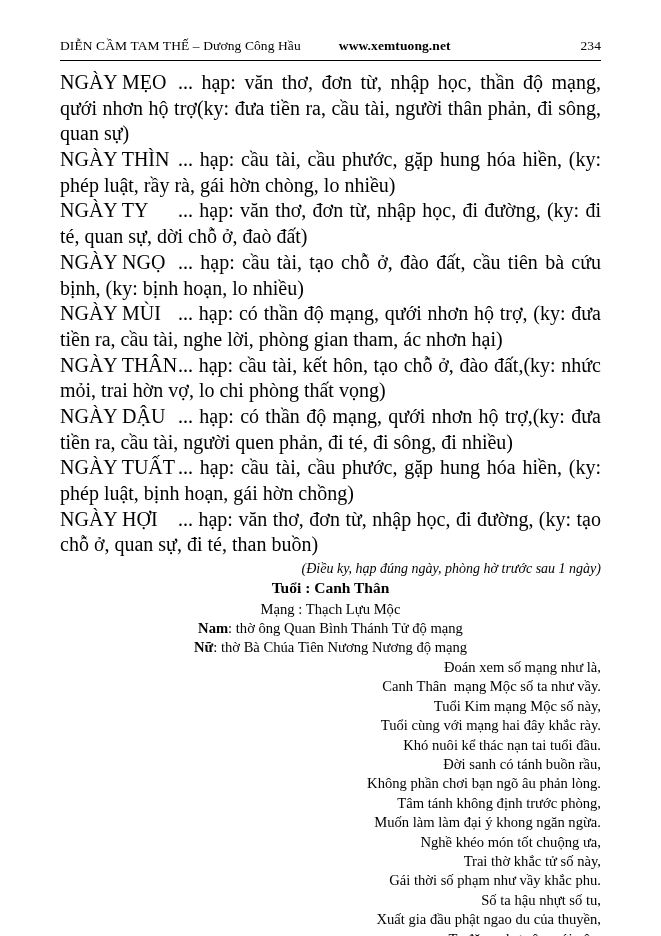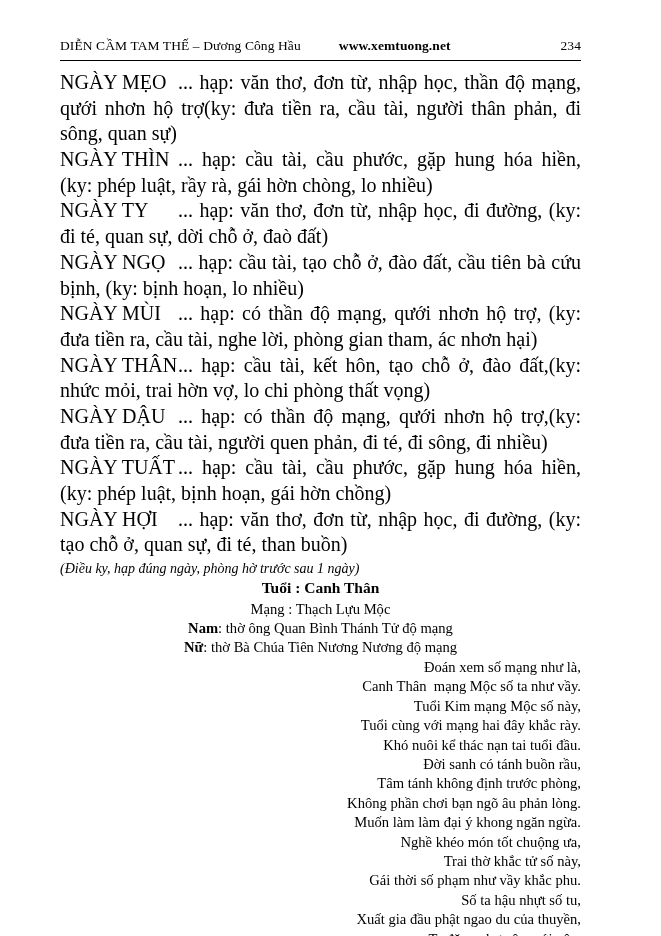--- a/index.html
+++ b/index.html
@@ -11,21 +11,21 @@
     width: 661px;
     height: 936px;
     font-family: "Liberation Serif", serif;
     color: #000000;
   }
   .page {
     position: relative;
     width: 661px;
     height: 936px;
     box-sizing: border-box;
-    padding: 38px 80px 0 60px;
+    padding: 38px 60px 0 60px;
   }
   .header {
     display: flex;
     align-items: baseline;
     font-size: 13.5px;
     letter-spacing: 0.1px;
     margin-bottom: 6px;
   }
   .header-left {
     white-space: nowrap;
@@ -53,21 +53,21 @@
   }
   .entry {
     margin: 0;
     padding: 0;
   }
   .day-label {
     display: inline-block;
     min-width: 118px;
   }
   .note-line {
-    text-align: left;
+    text-align: right;
     font-style: italic;
     font-size: 14px;
     margin-top: 3px;
   }
   .centered-block {
     text-align: center;
     font-size: 14.6px;
     line-height: 1.33;
   }
   .title-strong {
@@ -147,22 +147,22 @@
     </div>
   </div>
 
   <div class="verse">
     <div>Đoán xem số mạng như là,</div>
     <div>Canh Thân  mạng Mộc số ta như vầy.</div>
     <div>Tuổi Kim mạng Mộc số này,</div>
     <div>Tuổi cùng với mạng hai đây khắc rày.</div>
     <div>Khó nuôi kể thác nạn tai tuổi đầu.</div>
     <div>Đời sanh có tánh buồn rầu,</div>
+    <div>Không phần chơi bạn ngõ âu phản lòng.</div>
     <div>Tâm tánh không định trước phòng,</div>
-    <div>Không phần chơi bạn ngõ âu phản lòng.</div>
     <div>Muốn làm làm đại ý khong ngăn ngừa.</div>
     <div>Nghề khéo món tốt chuộng ưa,</div>
     <div>Trai thờ khắc tử số này,</div>
     <div>Gái thời số phạm như vầy khắc phu.</div>
     <div>Số ta hậu nhựt số tu,</div>
     <div>Xuất gia đầu phật ngao du của thuyền,</div>
     <div>Ta đặng như vậy mới yên,</div>
     <div>Thân tộc lãnh đạm ven tuyền đặng đâu.</div>
   </div>
 

